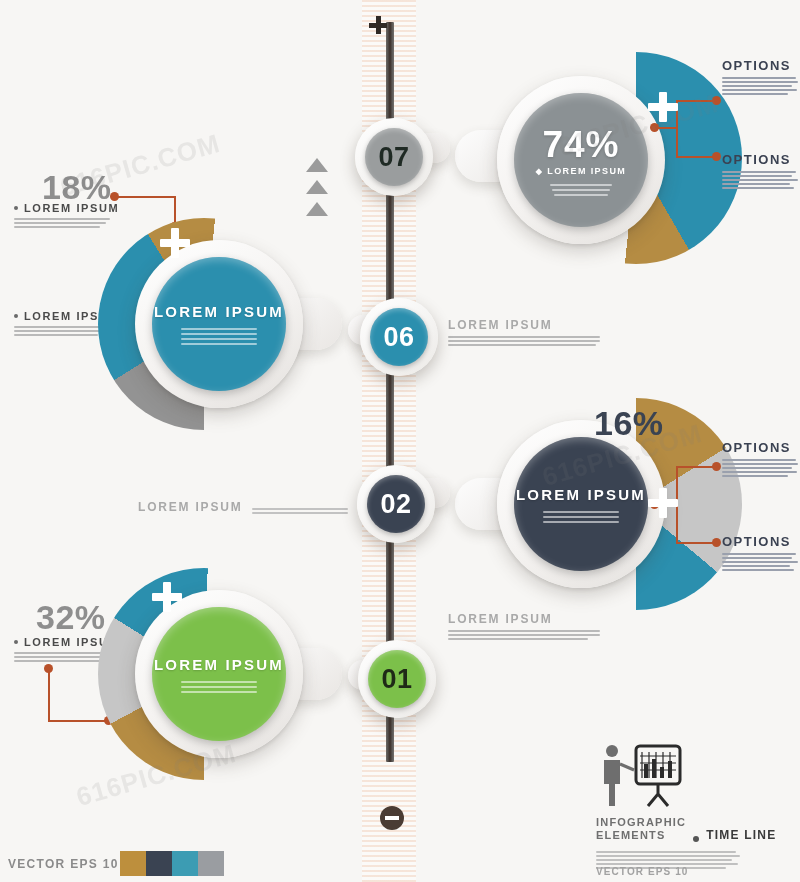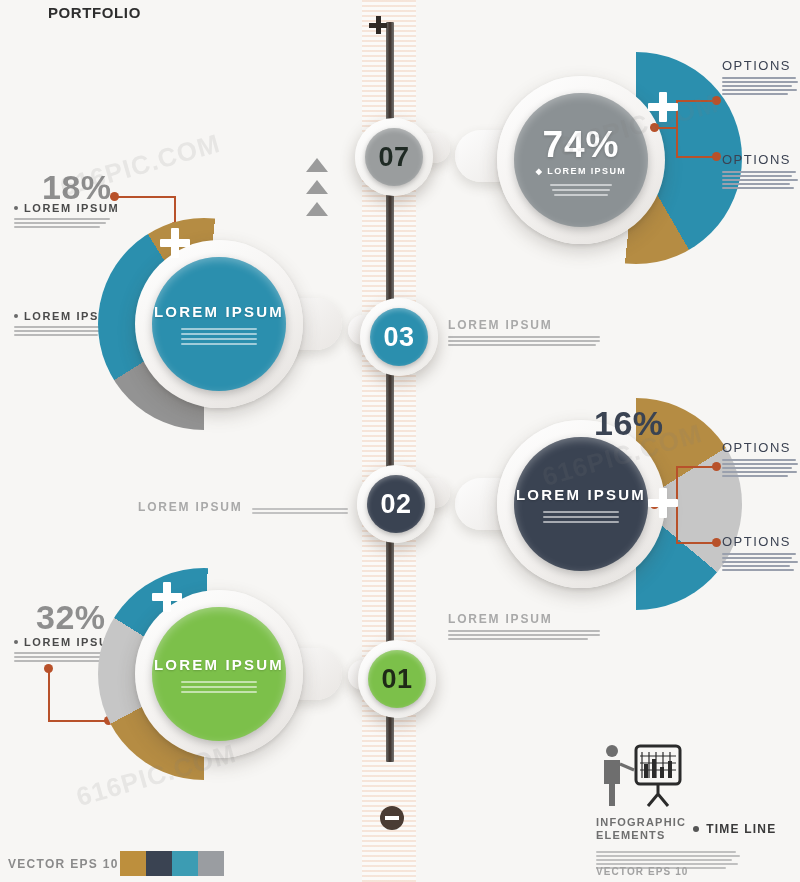--- a/index.html
+++ b/index.html
@@ -79,21 +79,21 @@
 
   
   .side{position:absolute;}
   .side .hd{font-size:11px;font-weight:bold;letter-spacing:1.6px;color:#4a4a4a;
     display:flex;align-items:center;gap:6px;}
   .side .hd .dot{width:4px;height:4px;background:#6a6a6a;border-radius:50%;display:inline-block;}
   .lines{margin-top:4px;display:flex;flex-direction:column;gap:2px;}
   .lines i{display:block;height:2px;background:#b9b9b9;border-radius:1px;}
 
   .opt{position:absolute;}
-  .opt .hd{font-size:13px;font-weight:normal;letter-spacing:1.5px;color:#3b4252;}
+  .opt .hd{font-size:13px;font-weight:bold;letter-spacing:1.5px;color:#3b4252;}
   .opt .lines i{background:#9aa0ad;}
 
   
   .lead{position:absolute;background:#b8512a;}
   .knob{position:absolute;width:9px;height:9px;border-radius:50%;background:#b8512a;}
 
   
   .hdr{position:absolute;left:48px;top:4px;}
   .hdr h1{margin:0;font-size:15px;font-weight:bold;letter-spacing:.6px;color:#2e2e2e;}
   .hdr p{margin:7px 0 0;font-size:10.5px;line-height:16px;color:#8d8d8d;max-width:195px;}
@@ -102,21 +102,21 @@
   .midtxt{position:absolute;}
   .midtxt .hd{font-size:12px;font-weight:bold;letter-spacing:1.8px;color:#a9a9a9;}
 
   
   .foot-left{position:absolute;left:8px;top:857px;font-size:12px;font-weight:bold;
     letter-spacing:1.3px;color:#8b8b8b;}
   .swatches{position:absolute;left:120px;top:851px;display:flex;}
   .swatches span{width:26px;height:25px;display:block;}
 
   .foot-right{position:absolute;left:596px;top:816px;}
-  .foot-right .row{display:flex;align-items:center;gap:7px;}
+  .foot-right .row{display:flex;align-items:flex-end;gap:7px;}
   .foot-right .l1{font-size:11px;font-weight:bold;letter-spacing:1.2px;color:#6f6f6f;line-height:13px;}
   .foot-right .l2{font-size:12px;font-weight:bold;letter-spacing:1.2px;color:#3a3a3a;}
   .foot-right .mdot{width:6px;height:6px;background:#555;border-radius:50%;}
   .foot-eps{position:absolute;left:596px;top:866px;font-size:10px;font-weight:bold;
     letter-spacing:1.1px;color:#a2a2a2;}
 
   
   .presenter{position:absolute;left:596px;top:742px;width:90px;height:68px;}
 
   
@@ -127,21 +127,20 @@
 <body>
 
 <div class="stage">
 
   <div class="spine-col"></div>
   <div class="spine-bar"></div>
   <div class="spine-plus"></div>
   <div class="spine-minus"></div>
 
   <div class="hdr">
-    <h1>PORTFOLIO</h1>
   </div>
 
   <div class="tri" style="left:306px;top:158px;"></div>
   <div class="tri" style="left:306px;top:180px;"></div>
   <div class="tri" style="left:306px;top:202px;"></div>
 
   <div class="node">
     <div class="donut" style="left:530px;top:52px;width:212px;height:212px;
       background:conic-gradient(from 0deg,#2b8fae 0deg 150deg,#b58c43 150deg 186deg,
       rgba(0,0,0,0) 186deg 360deg);"></div>
@@ -247,21 +246,21 @@
             <i style="width:76px;"></i>
             <i style="width:76px;"></i>
         </div>
       </div>
     </div>
     <div class="dplus" style="left:160px;top:228px;"></div>
   </div>
 
   <div class="tail" style="left:348px;top:315px;border-radius:40px 6px 6px 40px;"></div>
   <div class="bubble" style="left:360px;top:298px;">
-    <div class="disc" style="background:#2b8fae;color:#ffffff;">03</div>
+    <div class="disc" style="background:#2b8fae;color:#ffffff;">06</div>
   </div>
 
   <div class="midtxt" style="left:448px;top:318px;width:160px;">
     <div class="hd">LOREM IPSUM</div>
     <div class="lines">
       <i style="width:152px;"></i>
         <i style="width:152px;"></i>
         <i style="width:148px;"></i>
     </div>
   </div>

